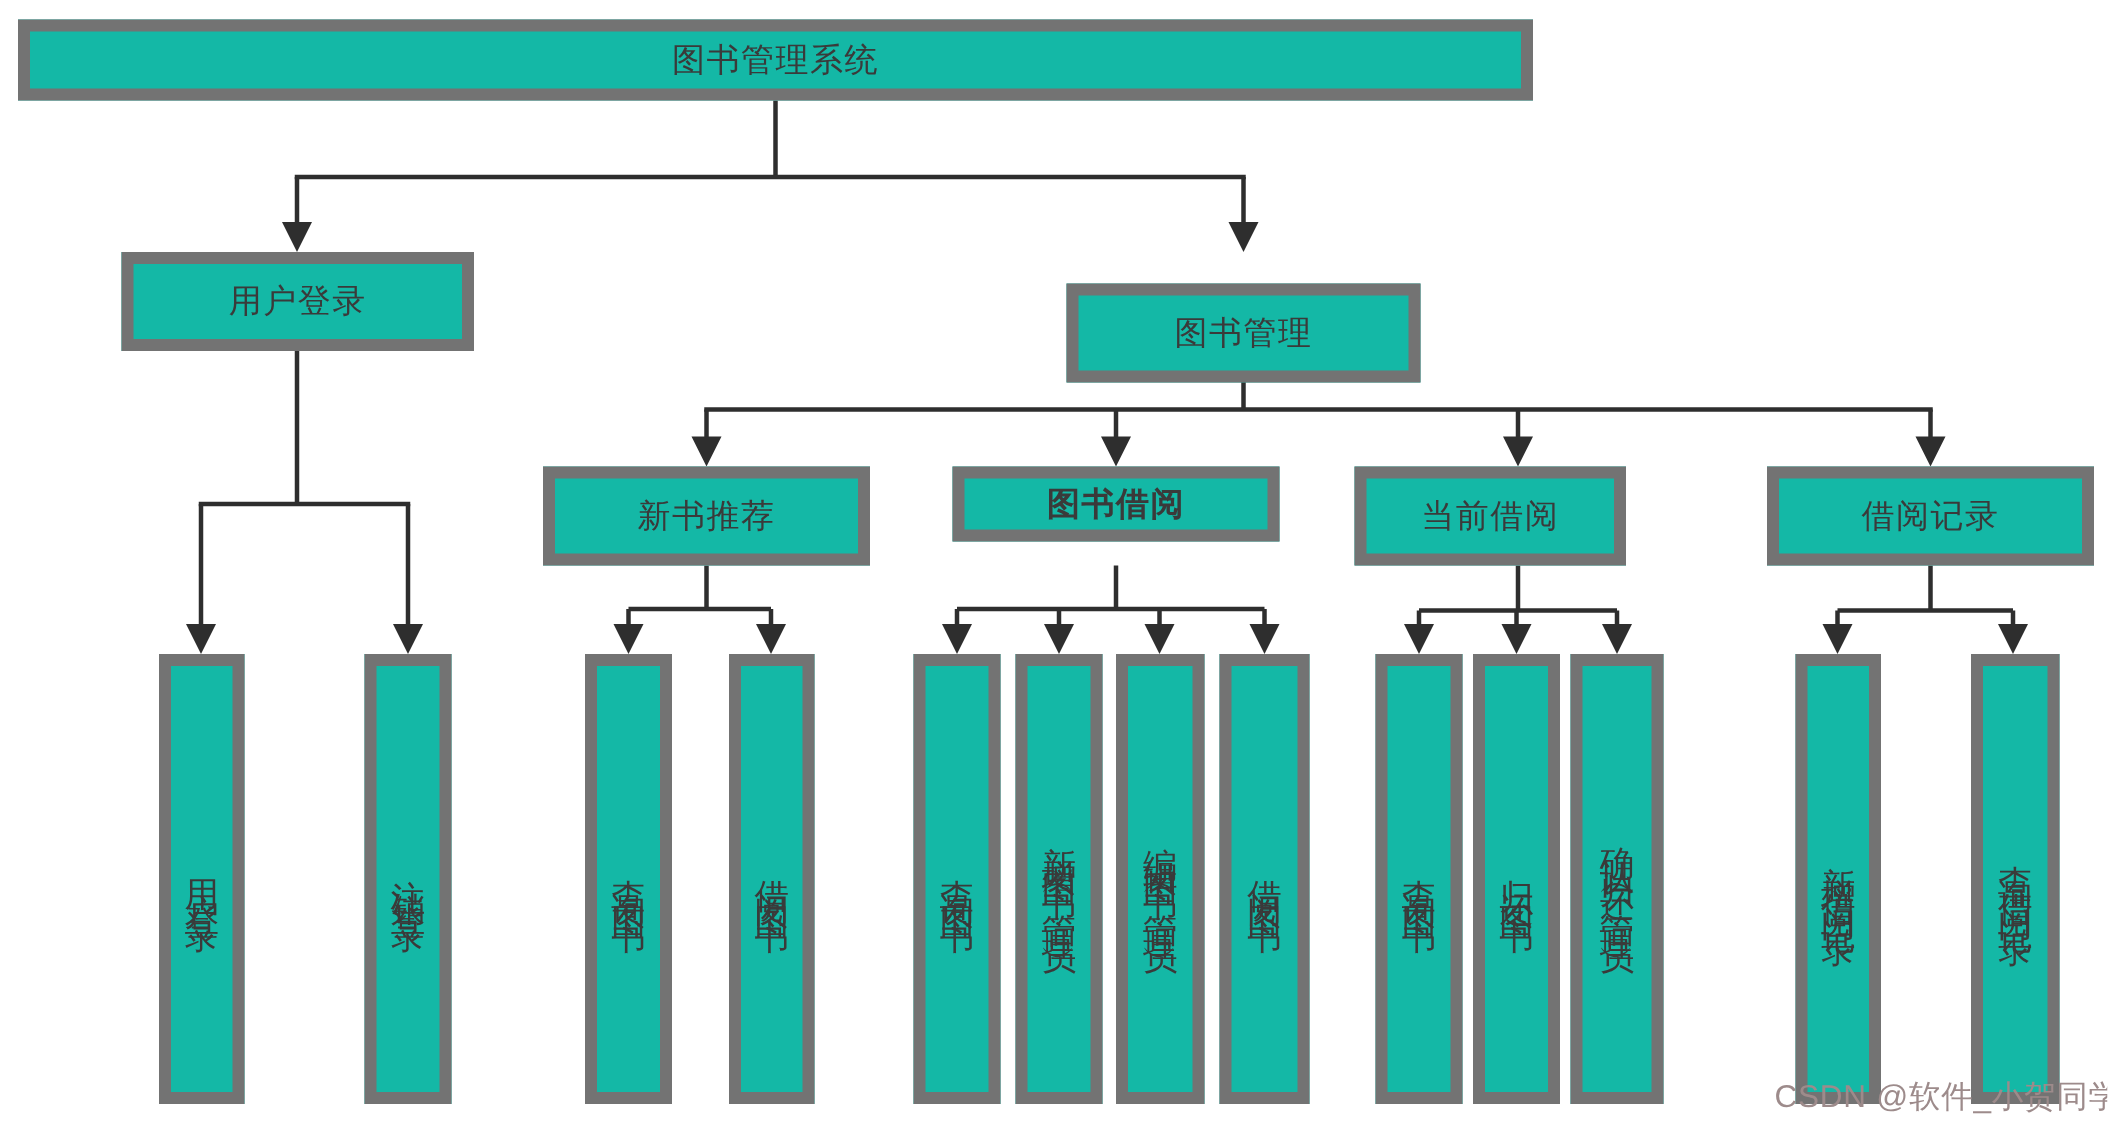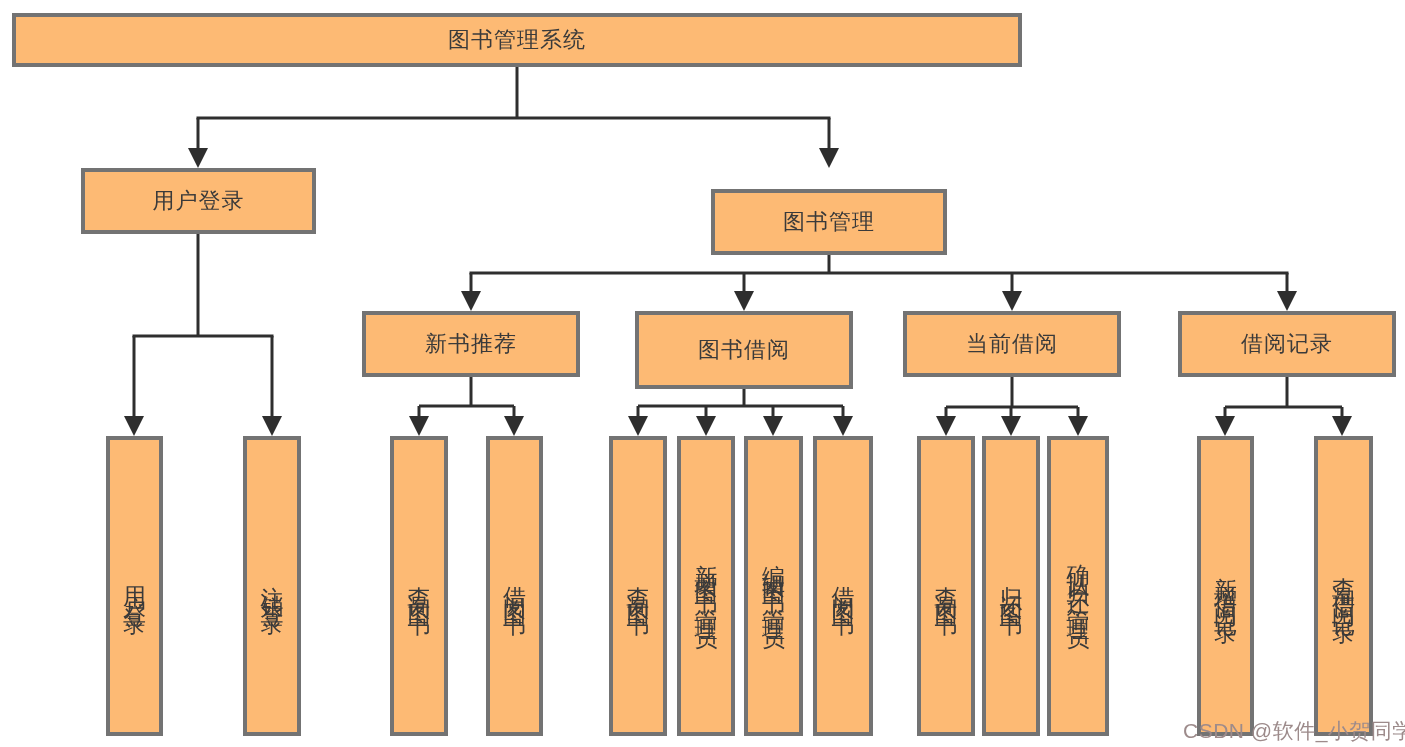--- a/index.html
+++ b/index.html
@@ -18,22 +18,22 @@
   .connectors {
     position: absolute;
     left: 0;
     top: 0;
     width: 1405px;
     height: 747px;
   }
   .box {
     position: absolute;
     box-sizing: border-box;
-    border: 4px solid #737373;
-    background: #fdba74;
+    border: 8px solid #737373;
+    background: #14b8a6;
     color: #3a3a3a;
     display: flex;
     align-items: center;
     justify-content: center;
     line-height: 1;
   }
   .h-box {
     font-size: 22px;
     letter-spacing: 1px;
   }
@@ -125,22 +125,22 @@
       <path d="M1332 416 L1352 416 L1342 436 Z"></path>
     </g>
   </svg>
 
   <div class="box h-box" style="left:12px; top:13px; width:1010px; height:54px;">图书管理系统</div>
 
   <div class="box h-box" style="left:81px; top:168px; width:235px; height:66px;">用户登录</div>
   <div class="box h-box" style="left:711px; top:168px; width:236px; height:66px;margin-top:21px;">图书管理</div>
 
   <div class="box h-box" style="left:362px; top:311px; width:218px; height:66px;">新书推荐</div>
-  <div class="box h-box" style="left:635px; top:311px; width:218px; height:78px;">图书借阅</div>
-  <div class="box h-box" style="left:903px; top:311px; width:218px; height:66px;text-align:center;">当前借阅</div>
+  <div class="box h-box" style="left:635px; top:311px; width:218px; height:50px;font-weight:bold;">图书借阅</div>
+  <div class="box h-box" style="left:903px; top:311px; width:181px; height:66px;text-align:center;">当前借阅</div>
   <div class="box h-box" style="left:1178px; top:311px; width:218px; height:66px;">借阅记录</div>
 
   <div class="box v-box" style="left:106px; top:436px; width:57px; height:300px;">用户登录</div>
   <div class="box v-box" style="left:243px; top:436px; width:58px; height:300px;">注销登录</div>
 
   <div class="box v-box" style="left:390px; top:436px; width:58px; height:300px;">查询图书</div>
   <div class="box v-box" style="left:486px; top:436px; width:57px; height:300px;">借阅图书</div>
 
   <div class="box v-box" style="left:609px; top:436px; width:58px; height:300px;">查询图书</div>
   <div class="box v-box" style="left:677px; top:436px; width:58px; height:300px;">新增图书（管理员）</div>

